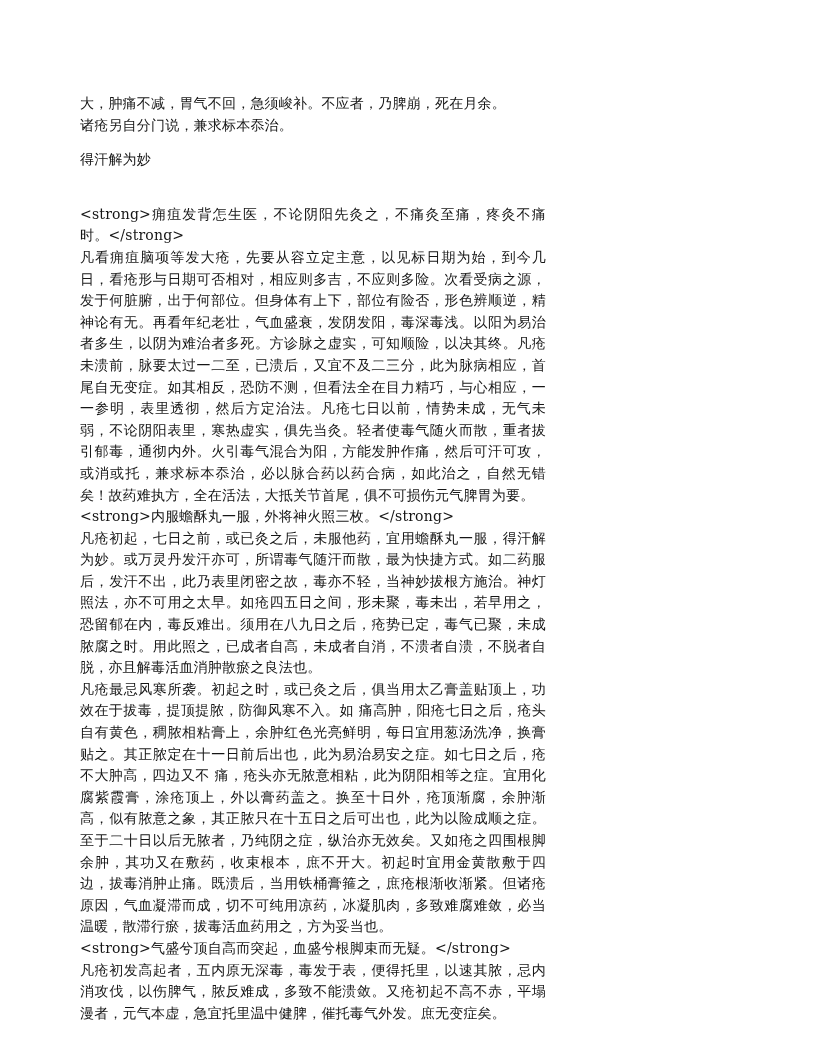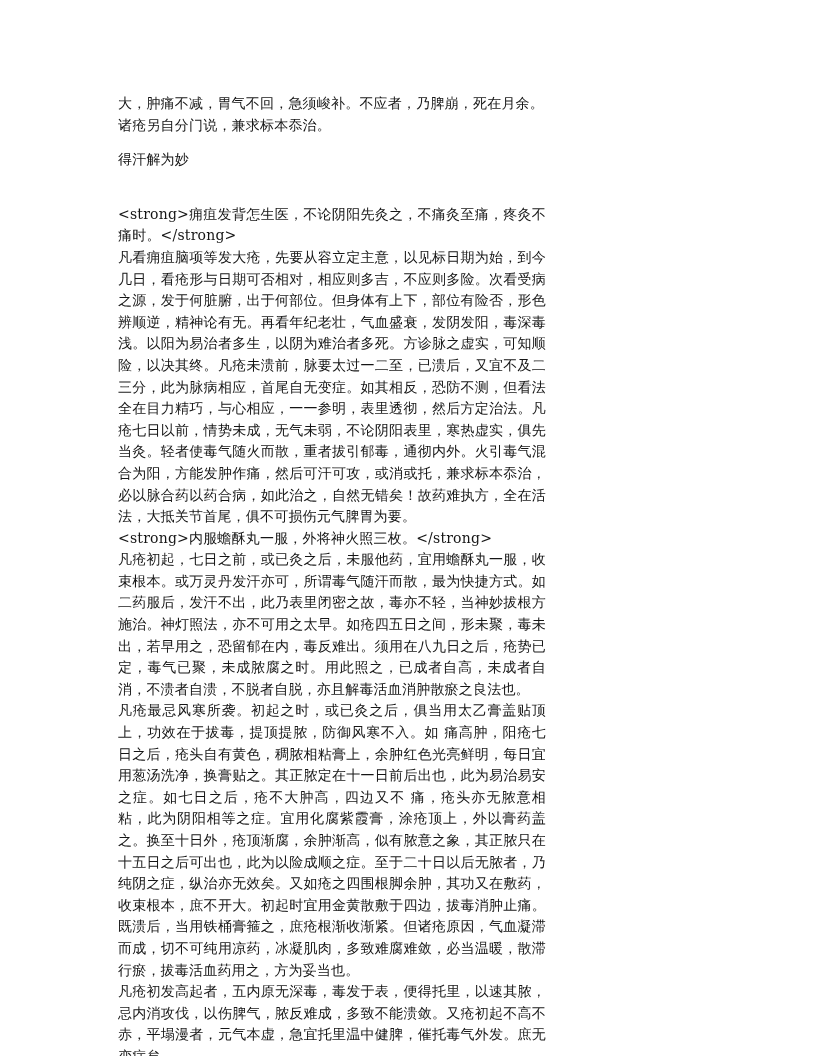--- a/index.html
+++ b/index.html
@@ -6,21 +6,21 @@
     margin: 0;
     padding: 0;
     background: #ffffff;
   }
   .page {
     position: relative;
     width: 660px;
     height: 1056px;
     box-sizing: border-box;
     background: #ffffff;
-    padding: 93px 114px 0 118px;
+    padding: 93px 114px 0 80px;
     overflow: hidden;
     font-family: "DejaVu Serif", "Liberation Serif", serif;
     font-size: 14px;
     letter-spacing: 0.2px;
     line-height: 21.6px;
     color: #151515;
   }
   .page p {
     margin: 0;
     text-align: justify;
@@ -35,17 +35,18 @@
 
 <div class="page">
   <p>大，肿痛不减，胃气不回，急须峻补。不应者，乃脾崩，死在月余。</p>
   <p>诸疮另自分门说，兼求标本忝治。</p>
   <div class="sp-small"></div>
   <p>得汗解为妙</p>
   <div class="sp-large"></div>
   <p>&lt;strong&gt;痈疽发背怎生医，不论阴阳先灸之，不痛灸至痛，疼灸不痛时。&lt;/strong&gt;</p>
   <p>凡看痈疽脑项等发大疮，先要从容立定主意，以见标日期为始，到今几日，看疮形与日期可否相对，相应则多吉，不应则多险。次看受病之源，发于何脏腑，出于何部位。但身体有上下，部位有险否，形色辨顺逆，精神论有无。再看年纪老壮，气血盛衰，发阴发阳，毒深毒浅。以阳为易治者多生，以阴为难治者多死。方诊脉之虚实，可知顺险，以决其终。凡疮未溃前，脉要太过一二至，已溃后，又宜不及二三分，此为脉病相应，首尾自无变症。如其相反，恐防不测，但看法全在目力精巧，与心相应，一一参明，表里透彻，然后方定治法。凡疮七日以前，情势未成，无气未弱，不论阴阳表里，寒热虚实，俱先当灸。轻者使毒气随火而散，重者拔引郁毒，通彻内外。火引毒气混合为阳，方能发肿作痛，然后可汗可攻，或消或托，兼求标本忝治，必以脉合药以药合病，如此治之，自然无错矣！故药难执方，全在活法，大抵关节首尾，俱不可损伤元气脾胃为要。</p>
   <p>&lt;strong&gt;内服蟾酥丸一服，外将神火照三枚。&lt;/strong&gt;</p>
-  <p>凡疮初起，七日之前，或已灸之后，未服他药，宜用蟾酥丸一服，收束根本。或万灵丹发汗亦可，所谓毒气随汗而散，最为快捷方式。如二药服后，发汗不出，此乃表里闭密之故，毒亦不轻，当神妙拔根方施治。神灯照法，亦不可用之太早。如疮四五日之间，形未聚，毒未出，若早用之，恐留郁在内，毒反难出。须用在八九日之后，疮势已定，毒气已聚，未成脓腐之时。用此照之，已成者自高，未成者自消，不溃者自溃，不脱者自脱，亦且解毒活血消肿散瘀之良法也。</p>
+  <p>凡疮初起，七日之前，或已灸之后，未服他药，宜用蟾酥丸一服，得汗解为妙。或万灵丹发汗亦可，所谓毒气随汗而散，最为快捷方式。如二药服后，发汗不出，此乃表里闭密之故，毒亦不轻，当神妙拔根方施治。神灯照法，亦不可用之太早。如疮四五日之间，形未聚，毒未出，若早用之，恐留郁在内，毒反难出。须用在八九日之后，疮势已定，毒气已聚，未成脓腐之时。用此照之，已成者自高，未成者自消，不溃者自溃，不脱者自脱，亦且解毒活血消肿散瘀之良法也。</p>
   <p>凡疮最忌风寒所袭。初起之时，或已灸之后，俱当用太乙膏盖贴顶上，功效在于拔毒，提顶提脓，防御风寒不入。如 痛高肿，阳疮七日之后，疮头自有黄色，稠脓相粘膏上，余肿红色光亮鲜明，每日宜用葱汤洗净，换膏贴之。其正脓定在十一日前后出也，此为易治易安之症。如七日之后，疮不大肿高，四边又不 痛，疮头亦无脓意相粘，此为阴阳相等之症。宜用化腐紫霞膏，涂疮顶上，外以膏药盖之。换至十日外，疮顶渐腐，余肿渐高，似有脓意之象，其正脓只在十五日之后可出也，此为以险成顺之症。至于二十日以后无脓者，乃纯阴之症，纵治亦无效矣。又如疮之四围根脚余肿，其功又在敷药，收束根本，庶不开大。初起时宜用金黄散敷于四边，拔毒消肿止痛。既溃后，当用铁桶膏箍之，庶疮根渐收渐紧。但诸疮原因，气血凝滞而成，切不可纯用凉药，冰凝肌肉，多致难腐难敛，必当温暖，散滞行瘀，拔毒活血药用之，方为妥当也。</p>
+  <p>&lt;strong&gt;气盛兮顶自高而突起，血盛兮根脚束而无疑。&lt;/strong&gt;</p>
   <p>凡疮初发高起者，五内原无深毒，毒发于表，便得托里，以速其脓，忌内消攻伐，以伤脾气，脓反难成，多致不能溃敛。又疮初起不高不赤，平塌漫者，元气本虚，急宜托里温中健脾，催托毒气外发。庶无变症矣。</p>
 
 </div>
 
 </body></html>

